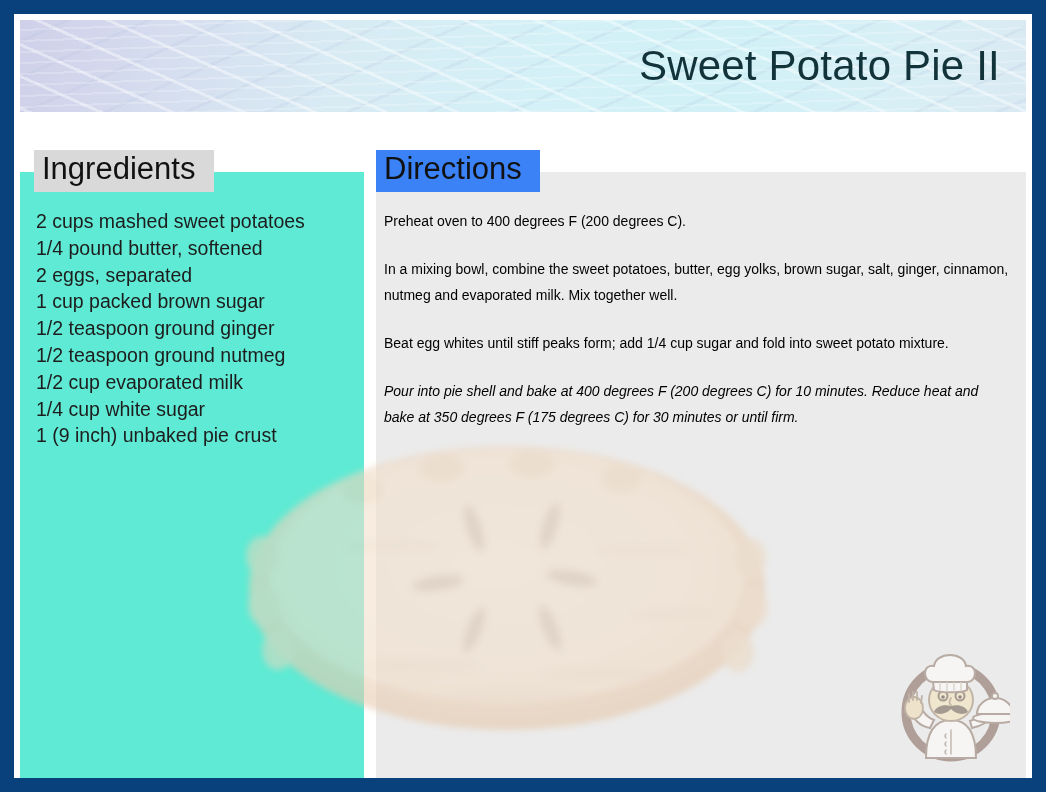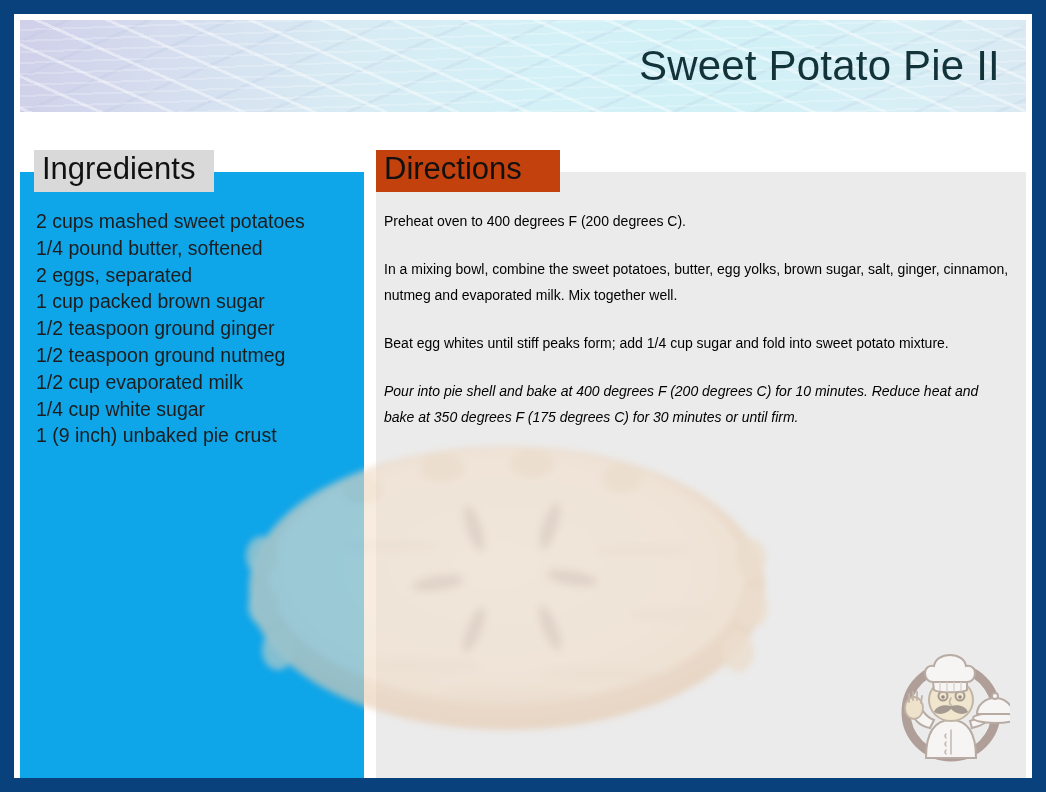--- a/index.html
+++ b/index.html
@@ -101,21 +101,21 @@
   .panel {
     position: absolute;
     top: 158px;
     bottom: -6px;
     overflow: hidden;
   }
 
   .panel-ingredients {
     left: 6px;
     width: 344px;
-    background: #0ea5e9;
+    background: #5eead4;
   }
 
   .panel-directions {
     left: 362px;
     right: 6px;
     background: #ebebeb;
   }
 
   
   .tab {
@@ -127,22 +127,22 @@
     align-items: flex-start;
     padding-left: 8px;
   }
   .tab-ingredients {
     left: 20px;
     width: 180px;
     background: #d9d9d9;
   }
   .tab-directions {
     left: 362px;
-    width: 184px;
-    background: #c2410c;
+    width: 164px;
+    background: #3b82f6;
   }
   .tab-label {
     font-size: 31px;
     font-weight: 400;
     color: #111111;
     line-height: 38px;
     white-space: nowrap;
   }
 
   

